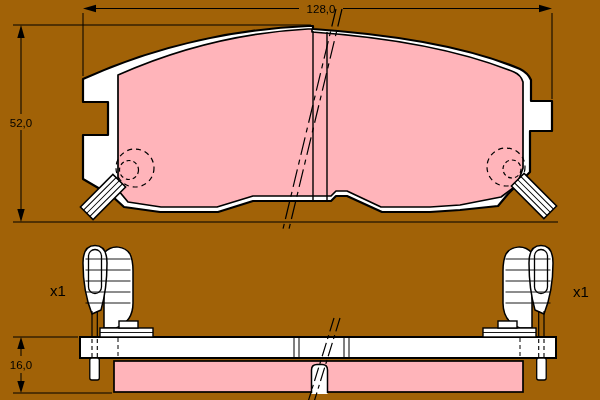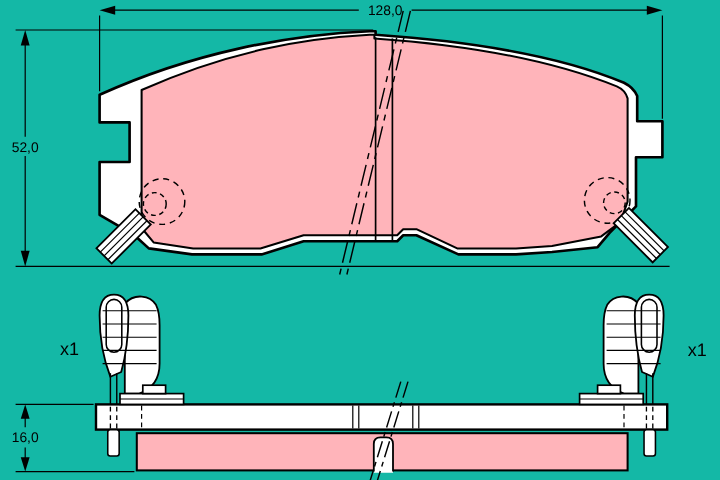--- a/index.html
+++ b/index.html
@@ -1,17 +1,17 @@
 <!DOCTYPE html>
 <html><head>
 <meta charset="utf-8">
 <style>
   html,body{margin:0;padding:0;background:#ffffff;}
   .canvas{
-    width:600px;height:400px;background:#14b8a6;position:relative;overflow:hidden;
+    width:600px;height:400px;background:#a16207;position:relative;overflow:hidden;
     font-family:"Liberation Sans", sans-serif;
   }
   svg{display:block;}
   text{font-family:"Liberation Sans", sans-serif; fill:#000;}
   .dim-text{font-size:11.5px;}
   .qty-text{font-size:15px;}
 </style>
 </head>
 <body>
 

